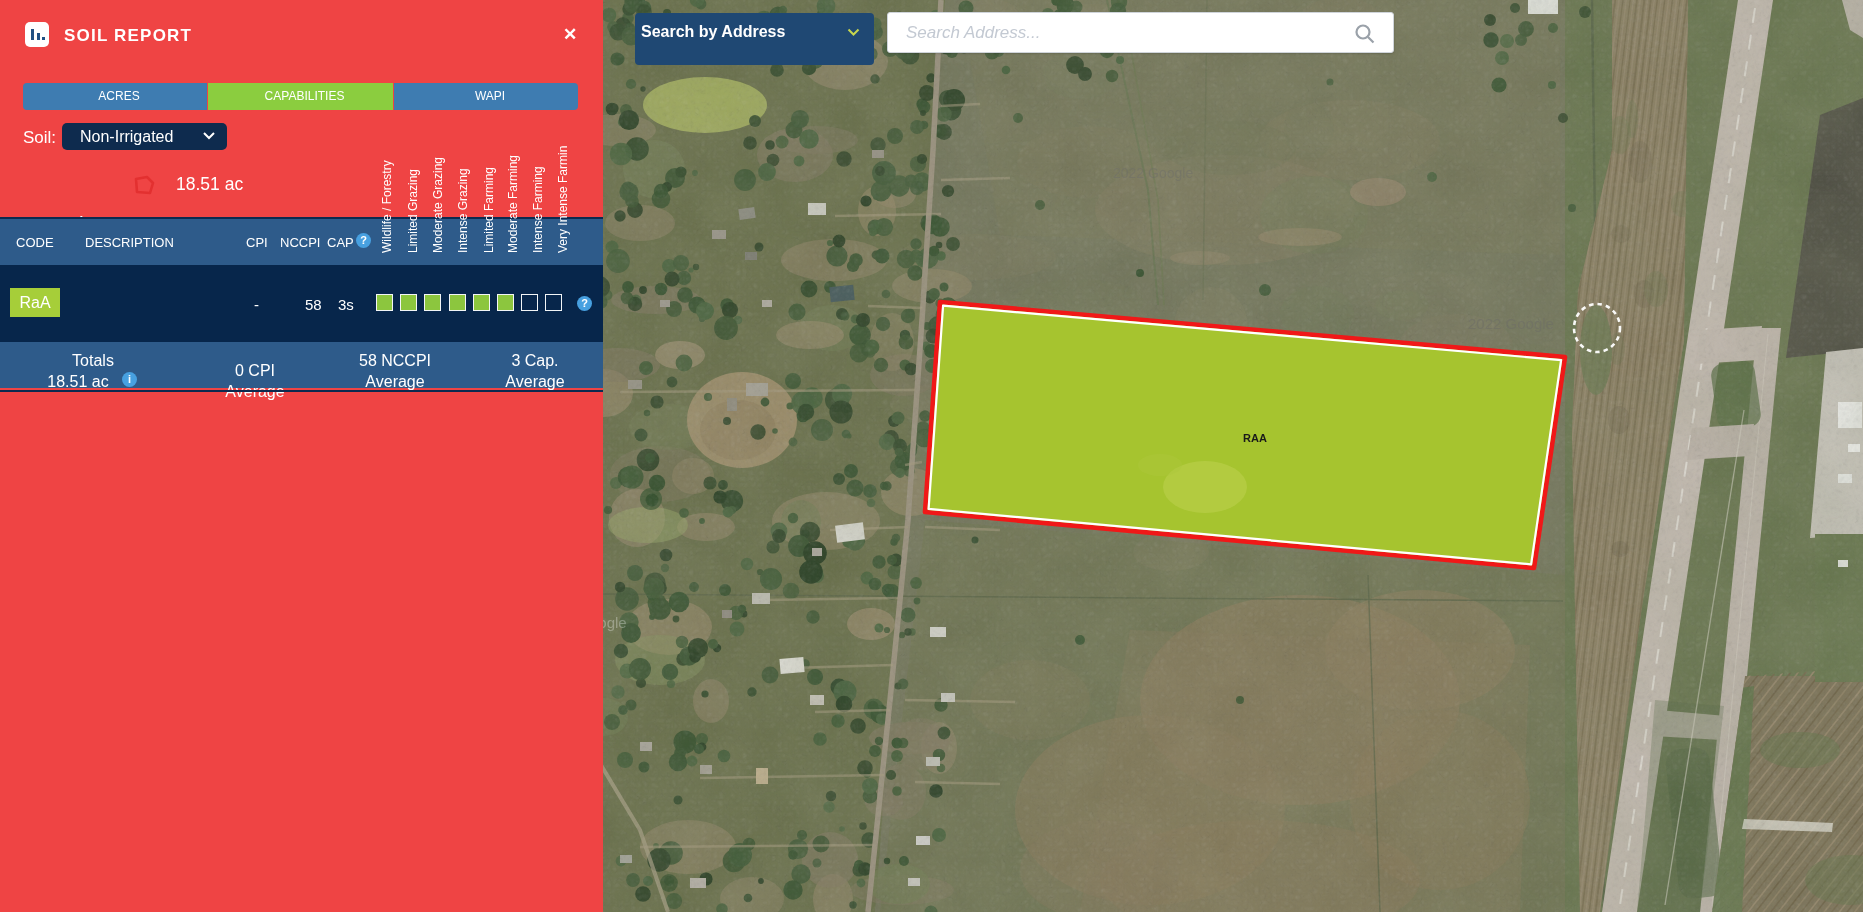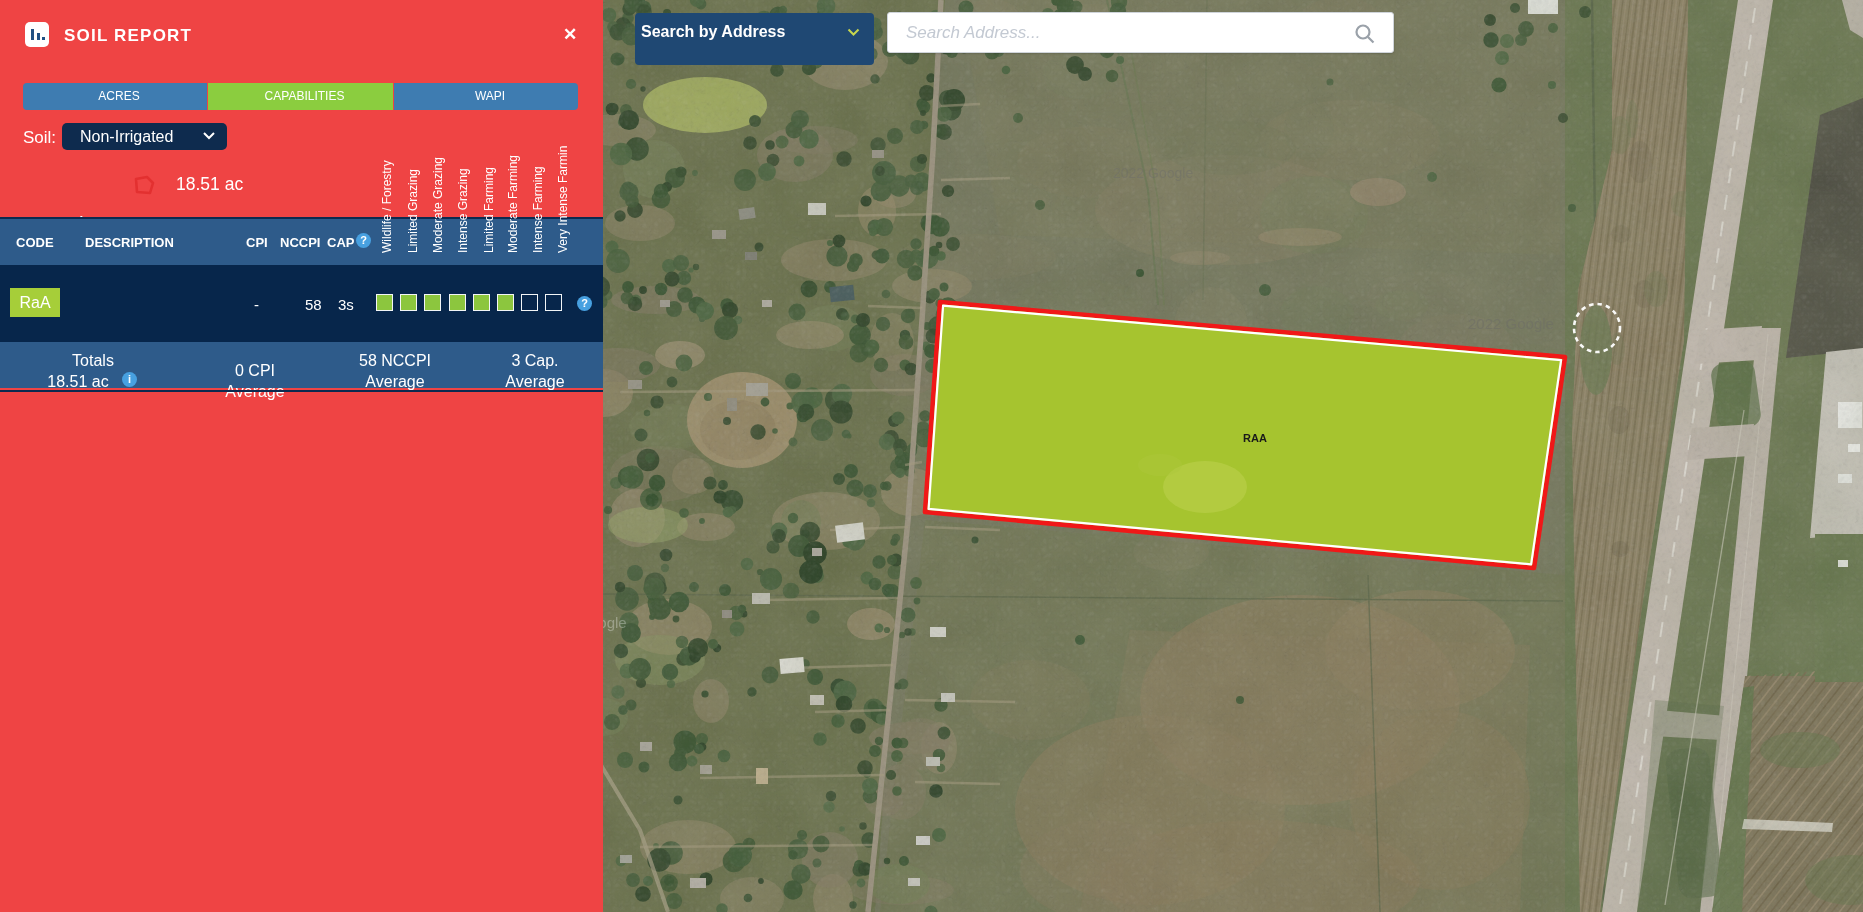--- a/index.html
+++ b/index.html
@@ -19,21 +19,21 @@
 .lbl { position:absolute; color:#fff; }
 .soil { left:23px; top:128px; font-size:17px; }
 .dd { position:absolute; left:62px; top:123px; width:165px; height:27px; background:#0e2b4e; border-radius:5px; color:#fff; font-size:16px; line-height:27px; padding-left:18px; }
 .dd svg { position:absolute; right:12px; top:9px; }
 .bnd { left:23px; top:172px; font-size:21px;margin-top:40px; }
 .bic { position:absolute; left:133px; top:175px; }
 .ac { left:176px; top:174px; font-size:17.5px; }
 .sep { position:absolute; left:0; width:603px; height:2px; background:#0d2a4f; }
 .band { position:absolute; left:0; width:603px; background:#2e5b8a; }
 .hdrband { top:219px; height:46px; }
-.hdr { position:absolute; color:#fff; font-size:13px; font-weight:bold; top:235px; }
+.hdr { position:absolute; color:#fff; font-size:13px; font-weight:normal; top:235px; }
 .rlab { position:absolute; top:253px; color:#fff; font-size:12px; transform-origin:0 0; transform:rotate(-90deg); white-space:nowrap; }
 .qc { position:absolute; width:15px; height:15px; border-radius:50%; background:#47a0e0; color:#fff; font-size:11px; font-weight:bold; text-align:center; line-height:15px; }
 .row { position:absolute; left:0; top:265px; width:603px; height:77px; background:#07264b; }
 .badge { position:absolute; left:10px; top:288px; width:50px; height:29px; background:#a6ce39; color:#fff; font-size:16px; text-align:center; line-height:29px; }
 .desc { position:absolute; left:85px; top:274px; font-size:15px; color:#fff; line-height:21.5px; }
 .rv { position:absolute; color:#fff; font-size:15px; top:296px; }
 .sq { position:absolute; top:294px; width:17px; height:17px; border:1.5px solid #f2f5f7; }
 .sq.on { background:#8cc63e; }
 .totband { top:342px; height:46px; }
 .tot { position:absolute; color:#fff; font-size:16px; text-align:center; line-height:21px; }

